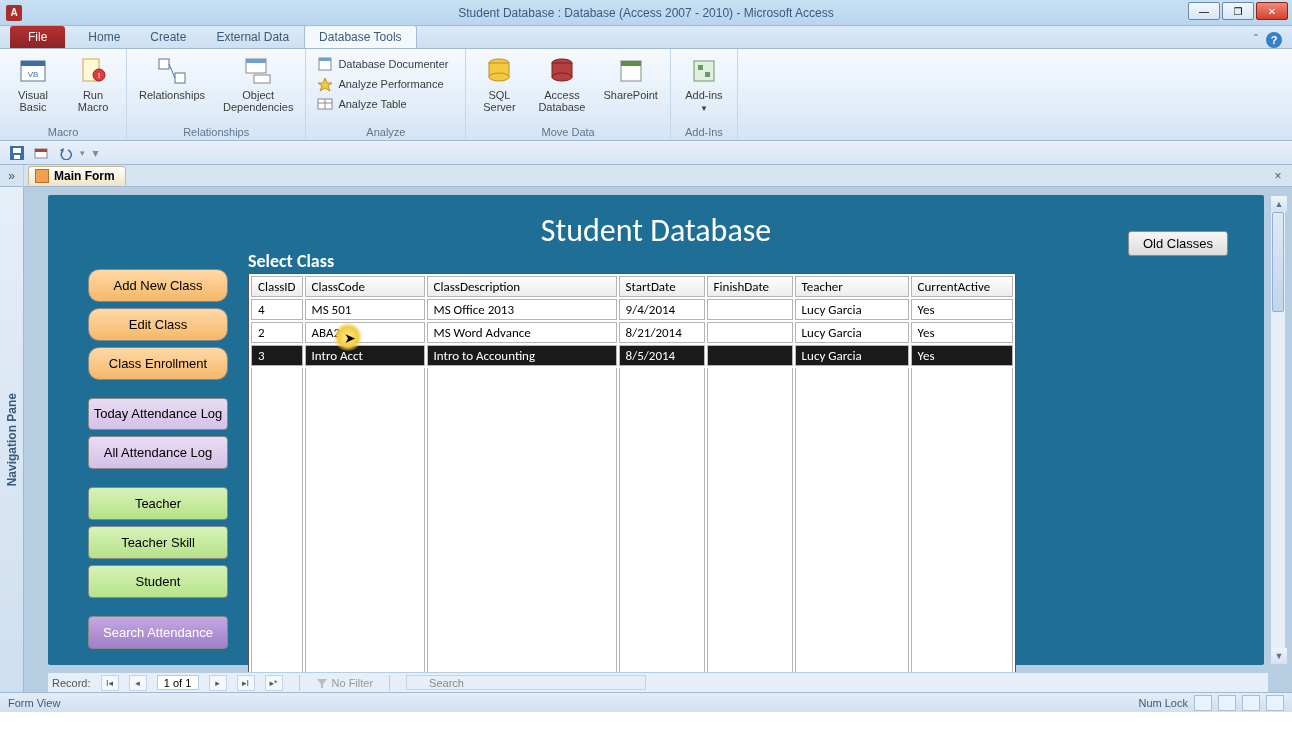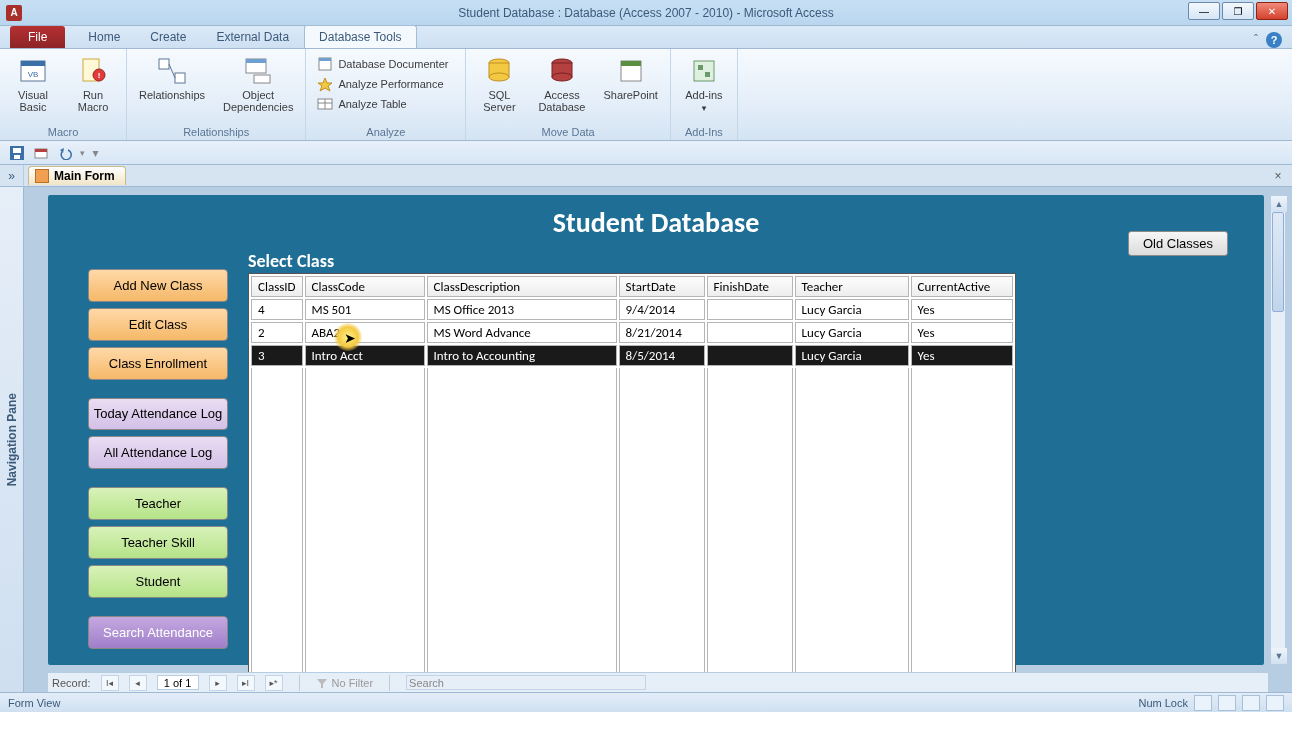--- a/index.html
+++ b/index.html
@@ -43,28 +43,28 @@
 .doc-tab { background:linear-gradient(#fff,#f0e5c7); border:1px solid #c8b988; border-bottom:none; padding:2px 10px 2px 6px; border-radius:4px 4px 0 0; display:flex; align-items:center; gap:5px; margin-left:4px; cursor:pointer;}
 .doc-tab .frm-icon{width:14px;height:14px;background:#f0a050;border:1px solid #b87020;}
 .doc-close { position:absolute; right:6px; top:3px; width:16px; height:16px; cursor:pointer; color:#5a5a5a; display:flex; align-items:center; justify-content:center;}
 
 
 .workspace { display:flex; height:505px; }
 .nav-pane-strip { width:24px; background:linear-gradient(#e6eef8,#cfdff0); border-right:1px solid #9fb9d4; display:flex; align-items:center; justify-content:center;}
 .nav-pane-strip span{ writing-mode:vertical-rl; transform:rotate(180deg); color:#3b5a7a; font-weight:bold; font-size:12px;}
 .form-area { flex:1; background:#b7cde2; position:relative; overflow:hidden;}
 .form-inner { position:absolute; left:24px; top:8px; width:1216px; height:470px; background:#1e6e95; border-radius:2px;}
-.form-title { text-align:center; color:#fff; font-family:Calibri, sans-serif; font-size:28px; font-weight:bold; padding-top:10px;}
+.form-title { text-align:center; color:#fff; font-family:Calibri, sans-serif; font-size:32px; font-weight:normal; padding-top:16px;}
 .section-label { color:#fff; font-family:Calibri; font-size:18px; font-weight:bold; position:absolute; left:200px; top:55px;}
 .old-classes-btn { position:absolute; right:36px; top:36px; background:linear-gradient(#f6f6f6,#dcdcdc); border:1px solid #8b8b8b; padding:4px 14px; border-radius:3px; cursor:pointer; font-size:13px;}
 
 
 .side-buttons { position:absolute; left:40px; top:74px; width:140px; display:flex; flex-direction:column; gap:6px;}
 .side-btn { border:1px solid #888; border-radius:4px; padding:8px 4px; text-align:center; cursor:pointer; font-size:13px;}
-.side-btn.orange { background:linear-gradient(#ffd9a8,#f5b868);}
+.side-btn.orange { background:linear-gradient(#ffd9a8,#f5b868);border-radius:11px;}
 .side-btn.purple-light { background:linear-gradient(#e9ddf2,#d4c0e8);}
 .side-btn.green { background:linear-gradient(#d8f2b9,#b5e388);}
 .side-btn.purple { background:linear-gradient(#c4a8e0,#a07fc9); color:#fff;}
 
 
 .data-table { position:absolute; left:200px; top:78px; background:#fff; border:1px solid #555; }
 .data-table th, .data-table td { border:1px solid #b5b5b5; padding:2px 6px; font-size:13px; font-family:Calibri; text-align:left; height:18px; white-space:nowrap; overflow:hidden;margin-top:32px;}
 .data-table th { background:linear-gradient(#fdfdfd,#ededed); font-weight:normal;}
 .data-table tr.sel td { background:#1a1a1a; color:#fff;}
 .data-table tbody tr.empty td { height:326px; border-top:none; vertical-align:top;}
@@ -76,21 +76,21 @@
 .vscroll .thumb{position:absolute;top:16px;left:1px;width:12px;height:100px;background:linear-gradient(#dfe9f5,#c1d5ea);border:1px solid #90addc;border-radius:2px;}
 .vscroll .arr{position:absolute;left:0;width:16px;height:16px;background:linear-gradient(#eef4fb,#d2e1f1);display:flex;align-items:center;justify-content:center;font-size:9px;color:#5a7594;cursor:pointer;}
 .vscroll .arr.up{top:0;} .vscroll .arr.dn{bottom:0;}
 
 
 .record-nav { height:20px; background:#e6eef8; border-top:1px solid #b7cde2; display:flex; align-items:center; font-size:11px; color:#555; padding-left:4px; gap:10px;}
 .record-nav .navbtn{width:18px;height:16px;border:1px solid #c4d4e6;background:#f3f8fd;display:flex;align-items:center;justify-content:center;cursor:pointer;font-size:9px;}
 .record-nav input{width:42px;height:15px;border:1px solid #b7cde2;font-size:11px;text-align:center;}
 .record-nav .divider{width:1px;height:16px;background:#b7cde2;margin:0 6px;}
 .record-nav .filter{color:#999;display:flex;align-items:center;gap:4px;}
-.record-nav .search{border:1px solid #c4d4e6;padding:1px 2px;height:15px;color:#888;width:240px;}
+.record-nav .search{border:1px solid #c4d4e6;padding:1px 22px;height:15px;color:#888;width:240px;}
 
 
 .statusbar { height:20px; background:linear-gradient(#e3edf8,#cfe0f1); border-top:1px solid #9fb9d4; display:flex; align-items:center; justify-content:space-between; padding:0 8px; font-size:11px; color:#3b5a7a;}
 .status-right { display:flex; align-items:center; gap:6px;}
 .view-btn{width:18px;height:16px;border:1px solid #a8c0d8;background:#eaf2fb;cursor:pointer;}
 
 
 svg { display:block; }
 </style>
 </head>

